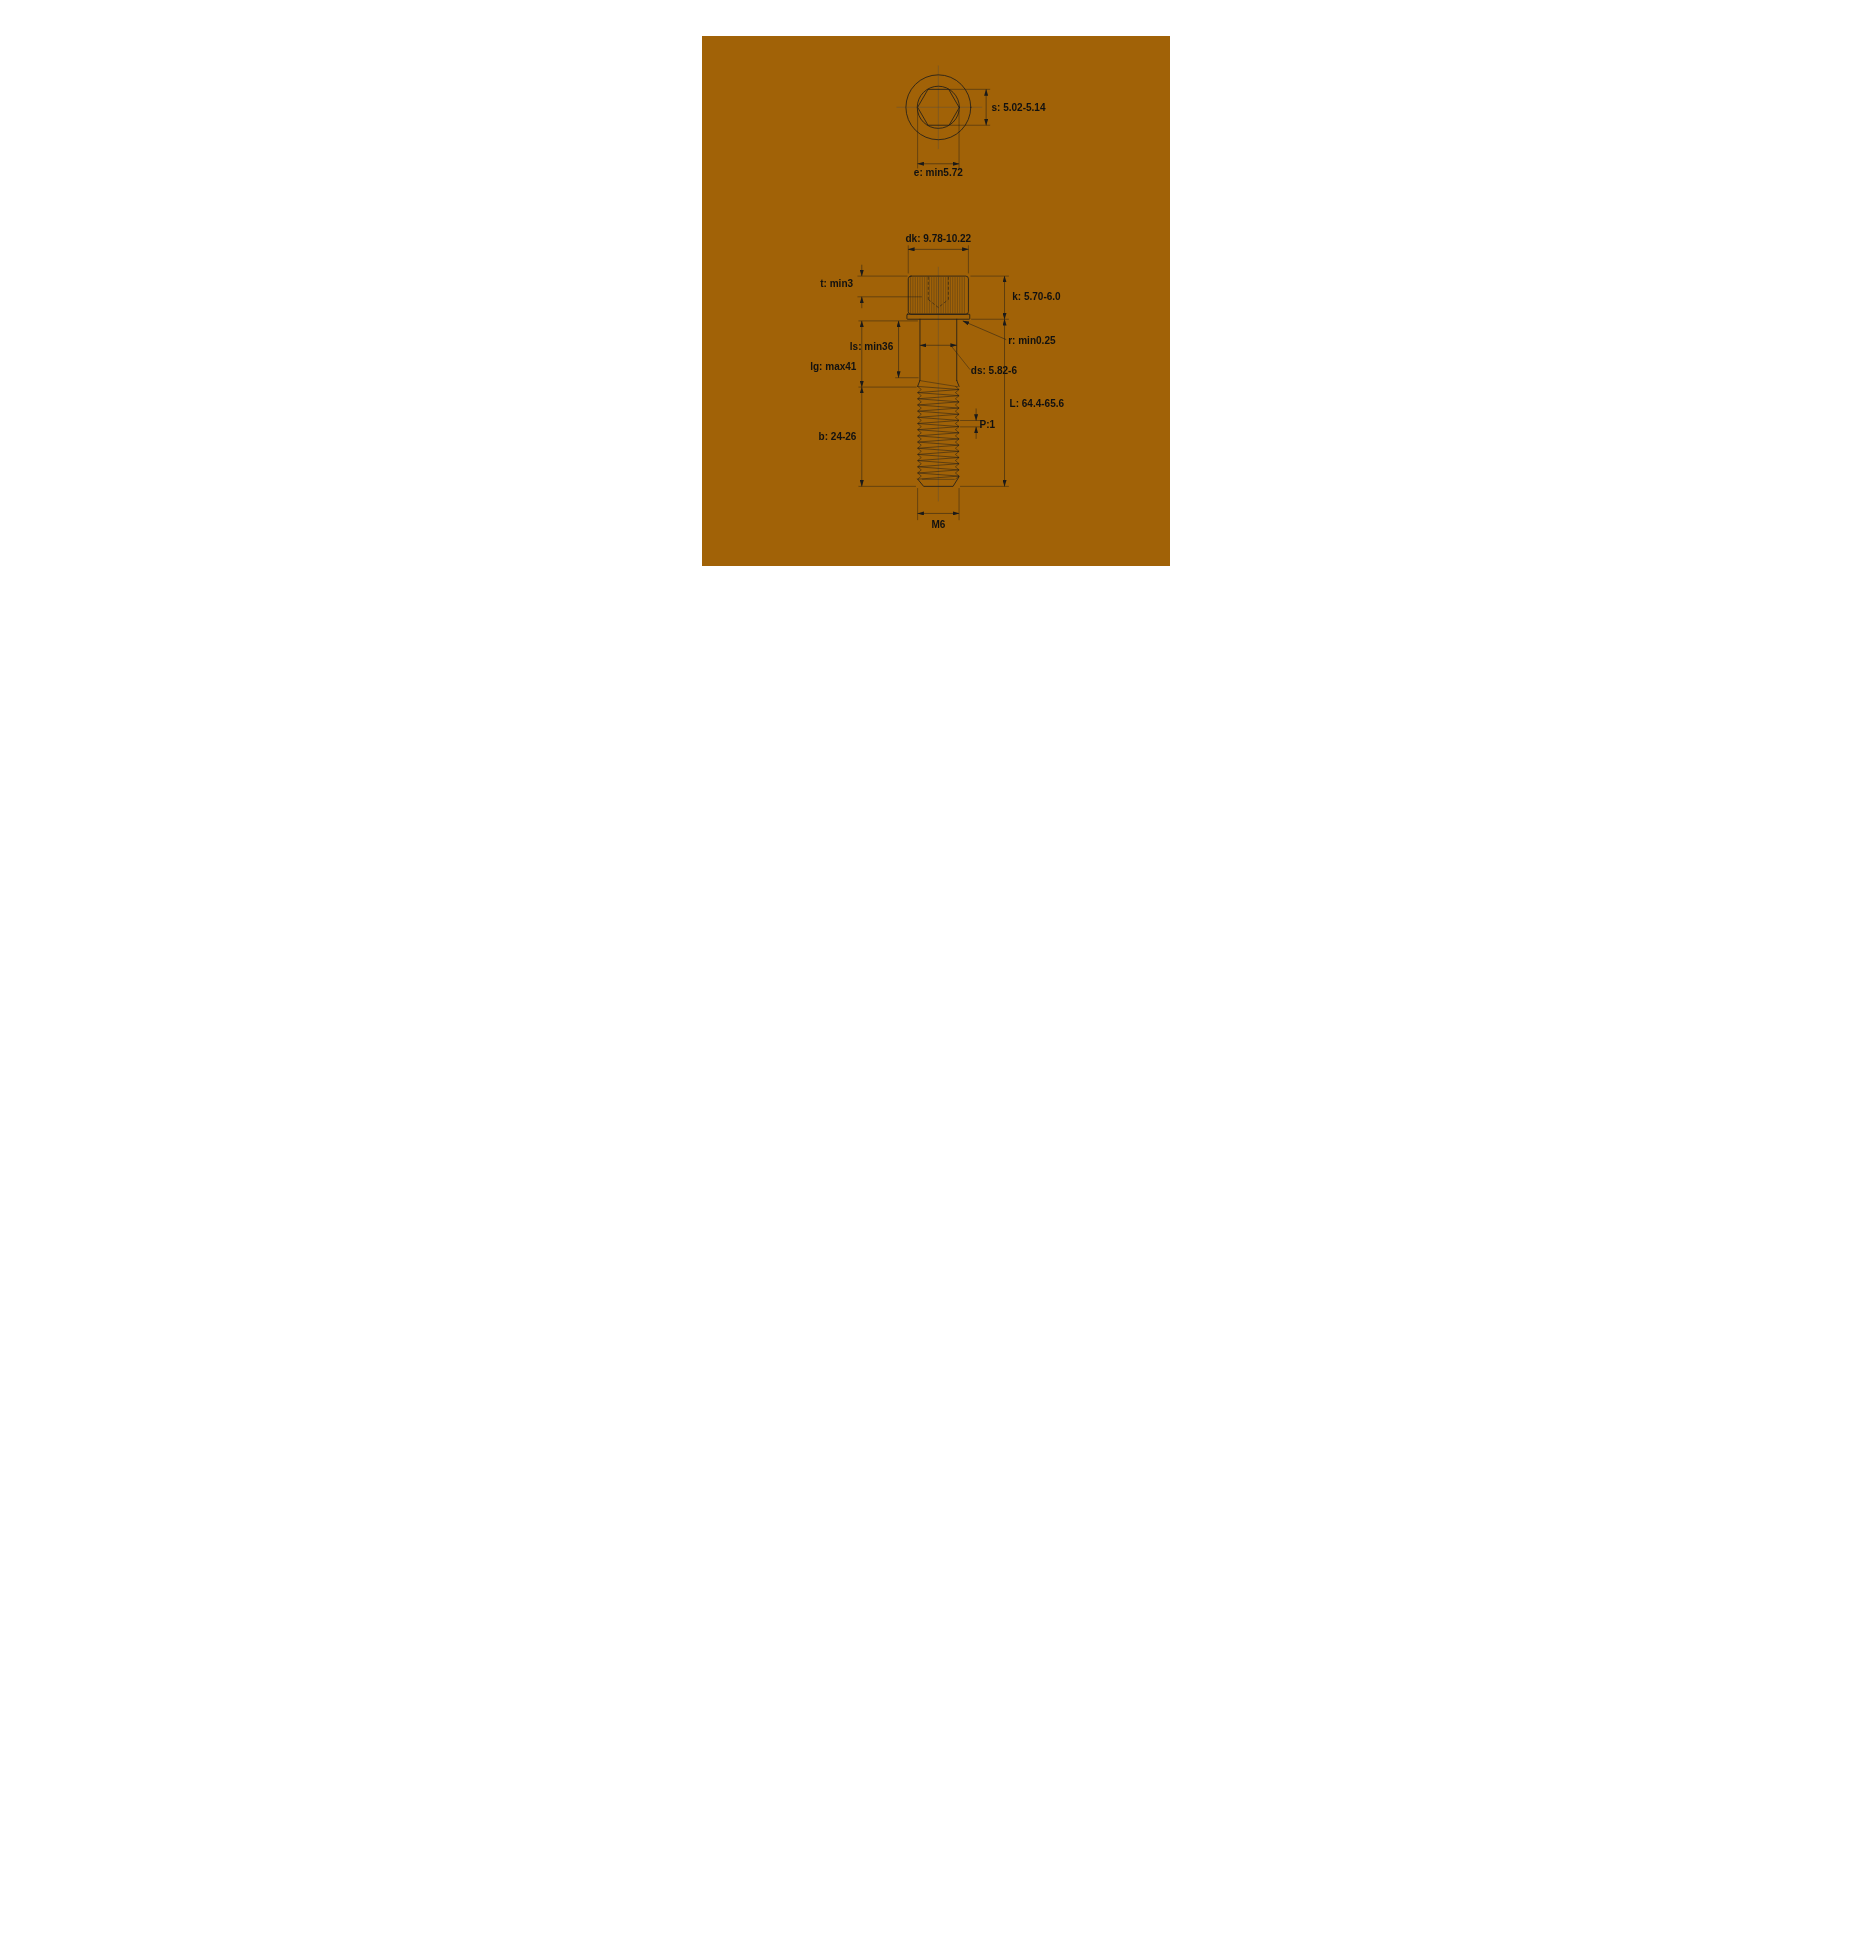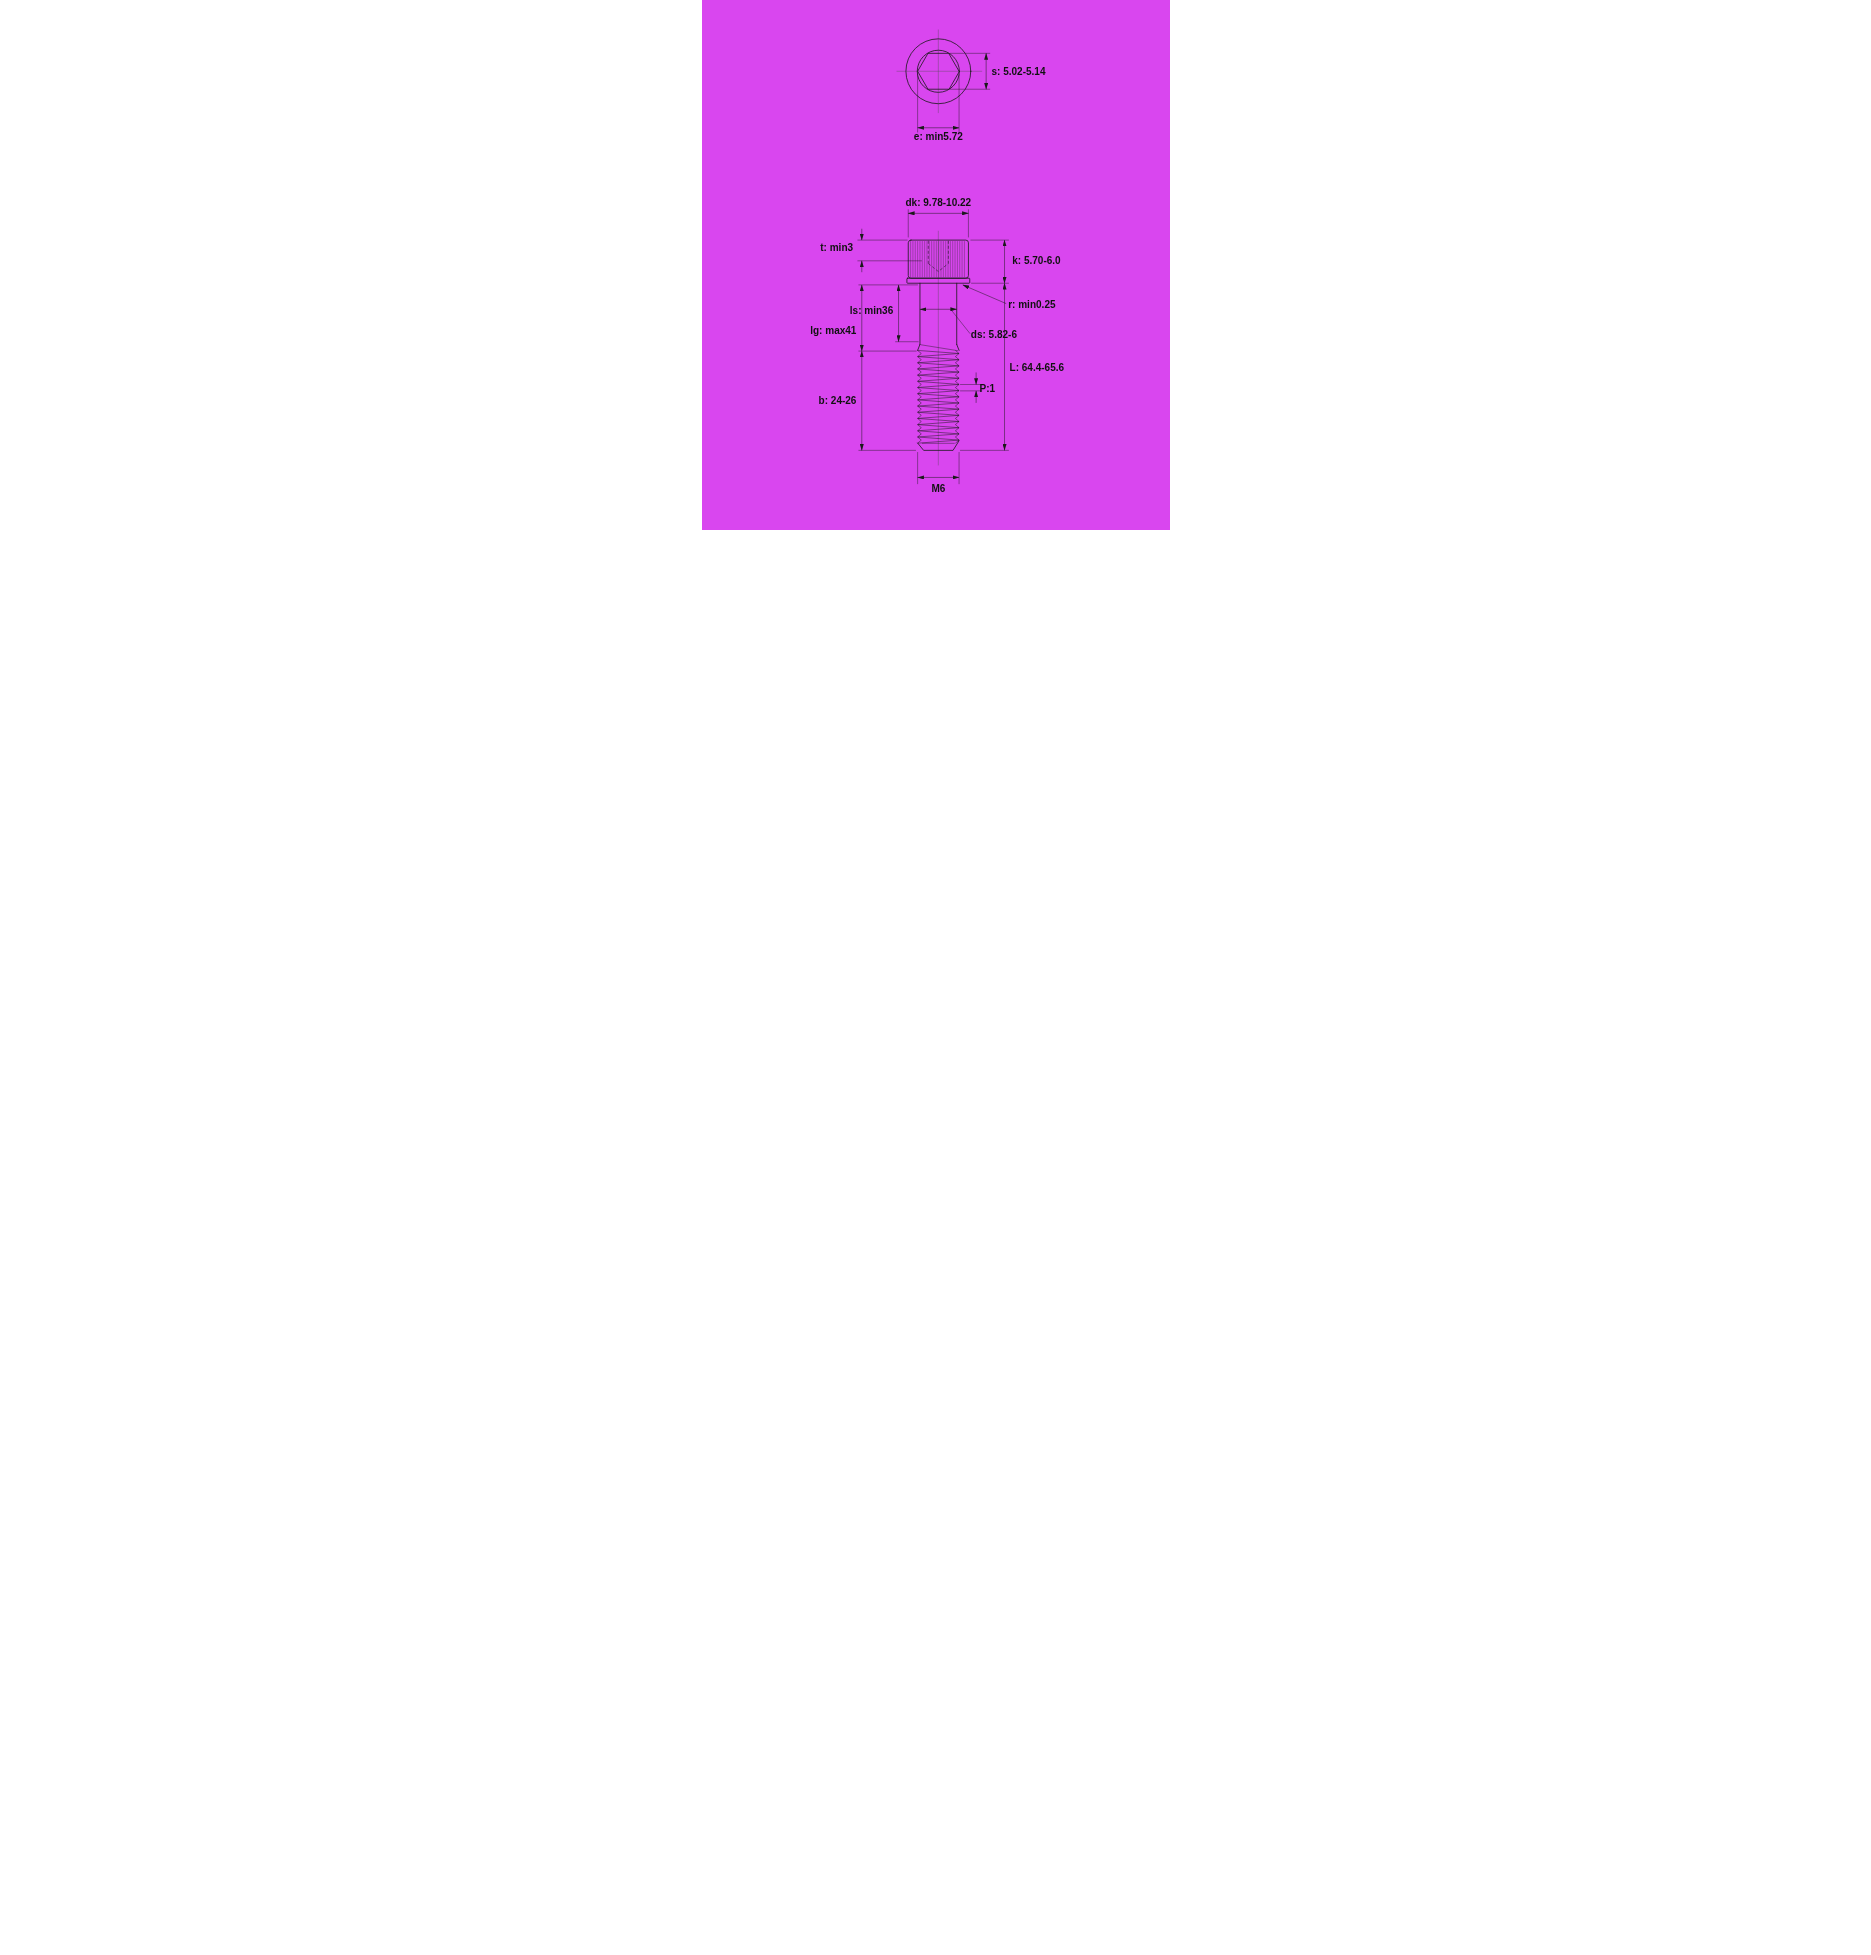--- a/index.html
+++ b/index.html
@@ -1,17 +1,17 @@
 <!DOCTYPE html>
 <html style="font-size:6.3px"><head>
 <meta charset="utf-8">
 <style>
   html,body{margin:0;padding:0;background:#ffffff;}
   body{display:flex;justify-content:center;align-items:flex-start;}
-  .canvas-wrap{background:#d946ef;}
+  .canvas-wrap{background:#a16207;margin-top:36px;}
   svg text{
     font-family:"Liberation Sans",sans-serif;
     font-weight:700;
     font-size:30px;
     fill:#111111;
   }
   .outline{stroke:#1a1a1a;stroke-width:2.4;fill:none;stroke-linejoin:round;stroke-linecap:round;}
   .thin{stroke:#1a1a1a;stroke-width:1.3;fill:none;}
   .dim{stroke:#1a1a1a;stroke-width:1.5;fill:none;}
   .center{stroke:#4a4a4a;stroke-width:1.1;fill:none;}

